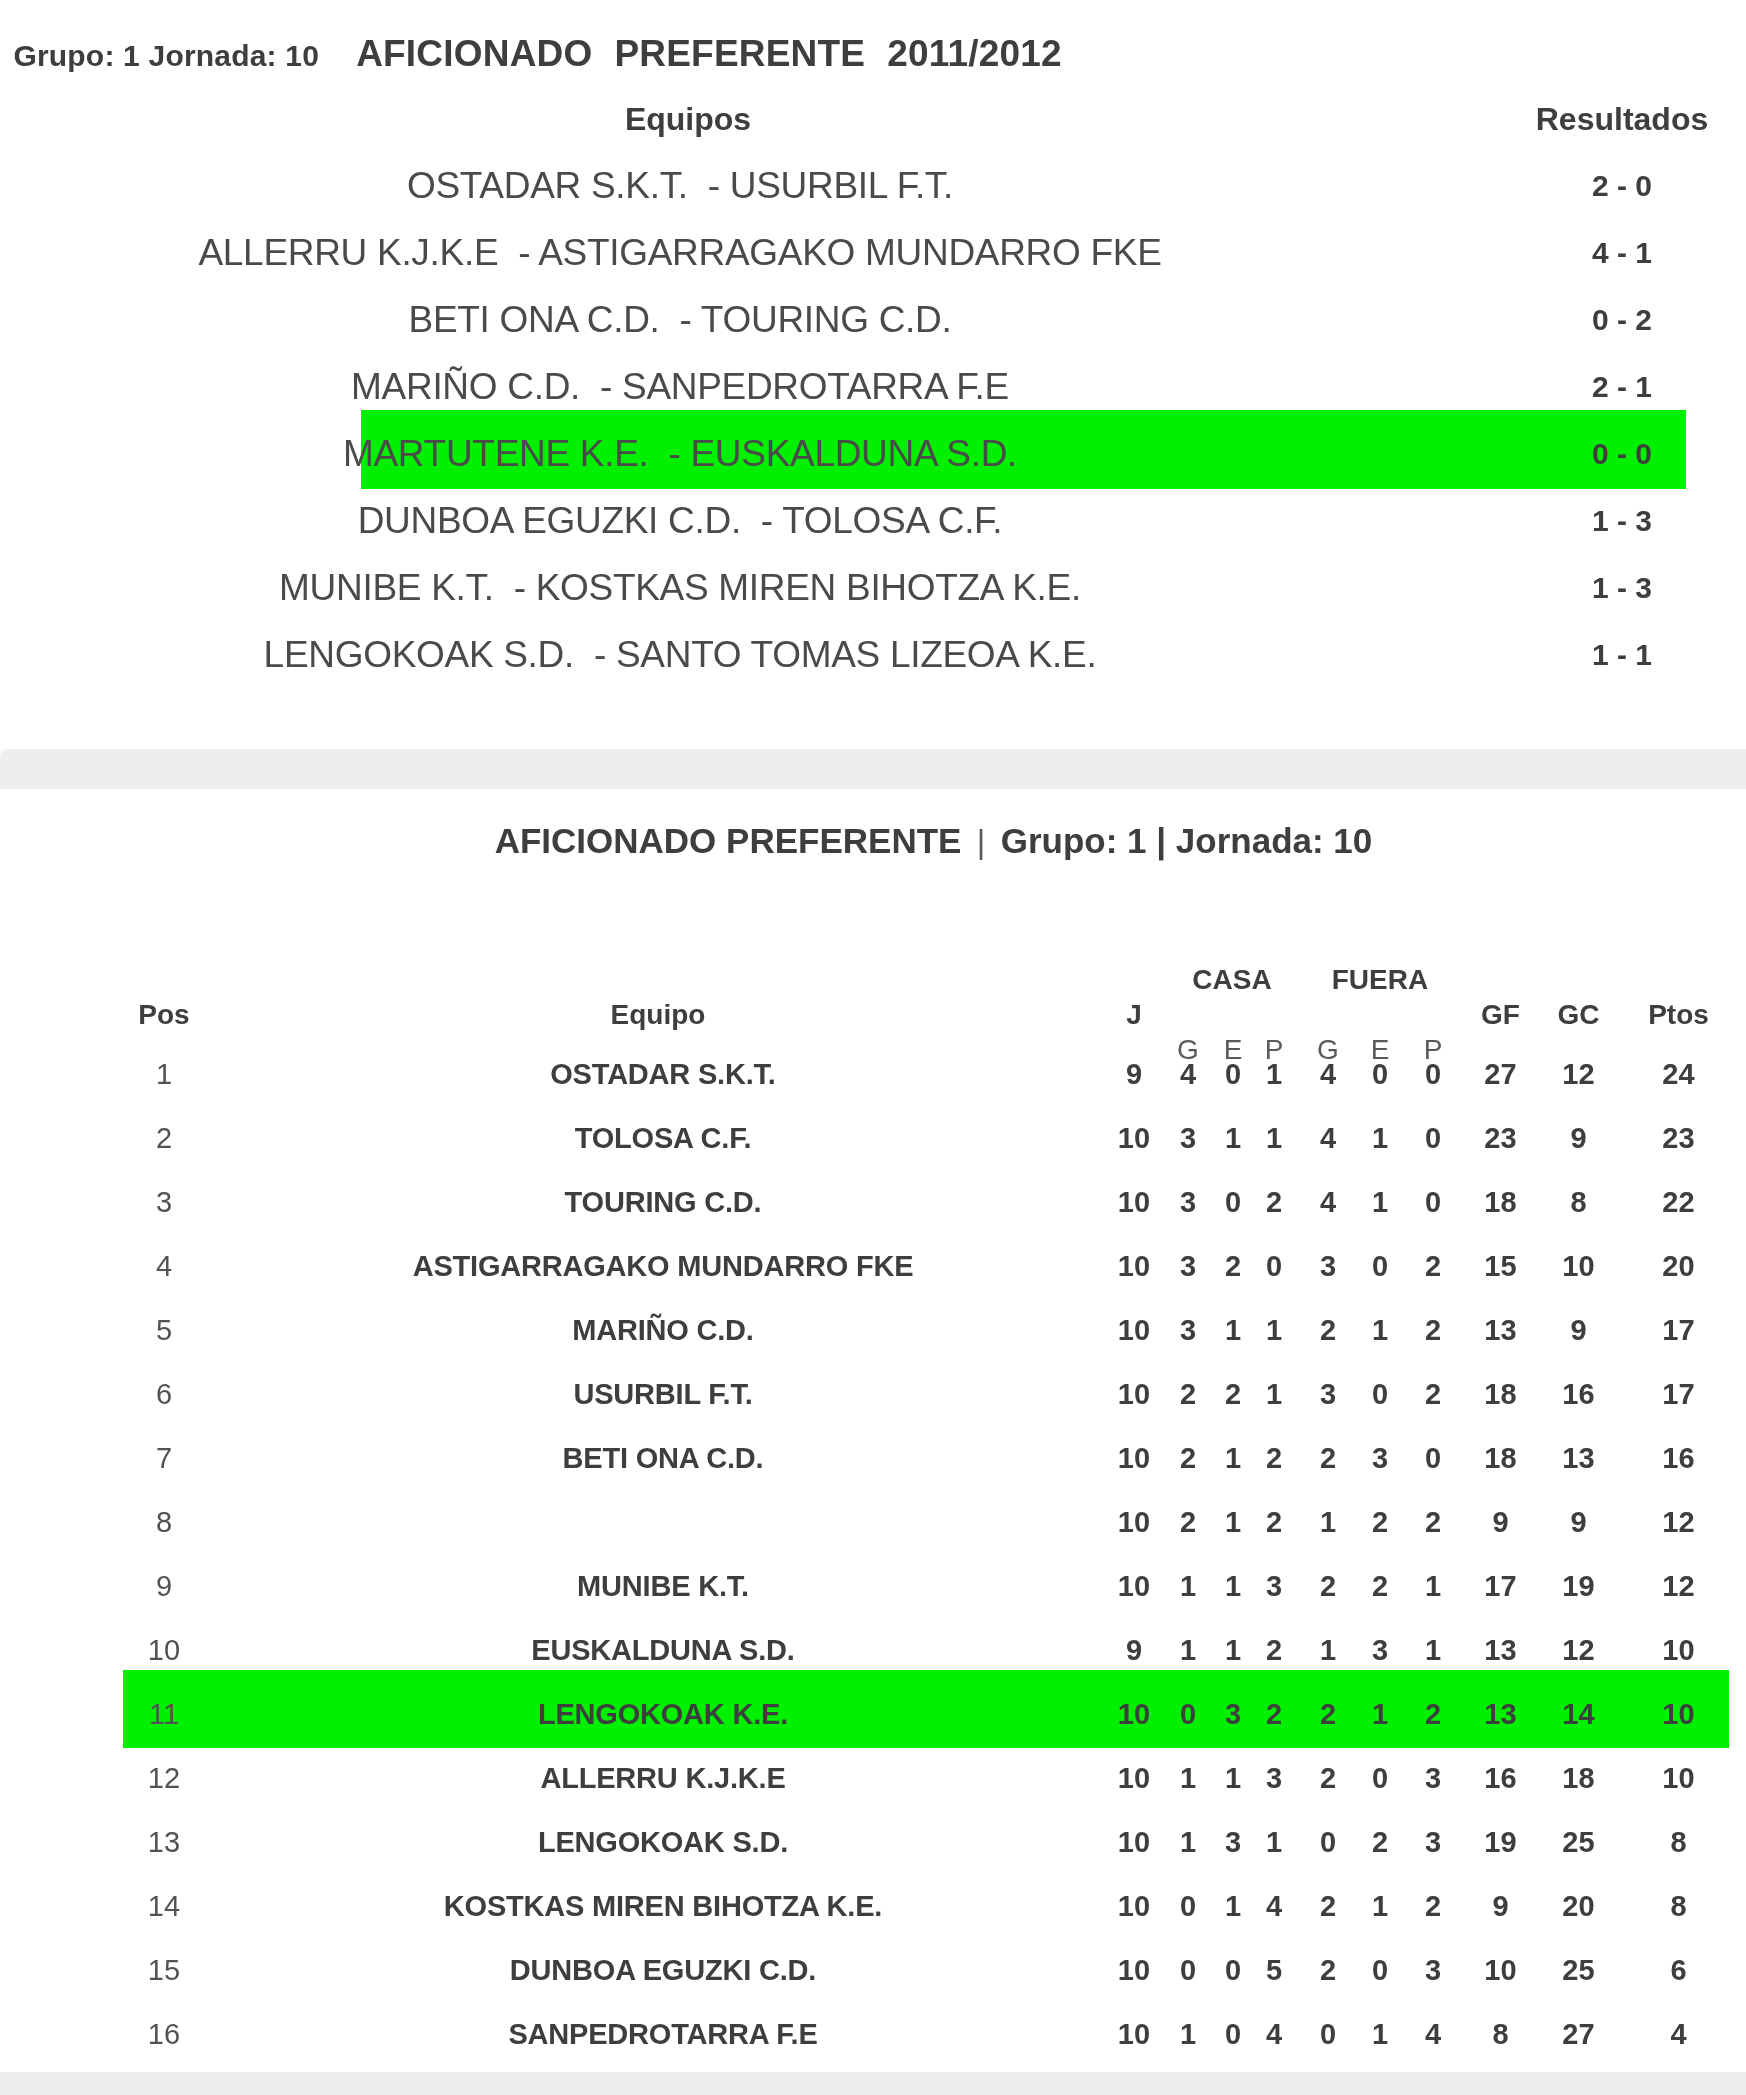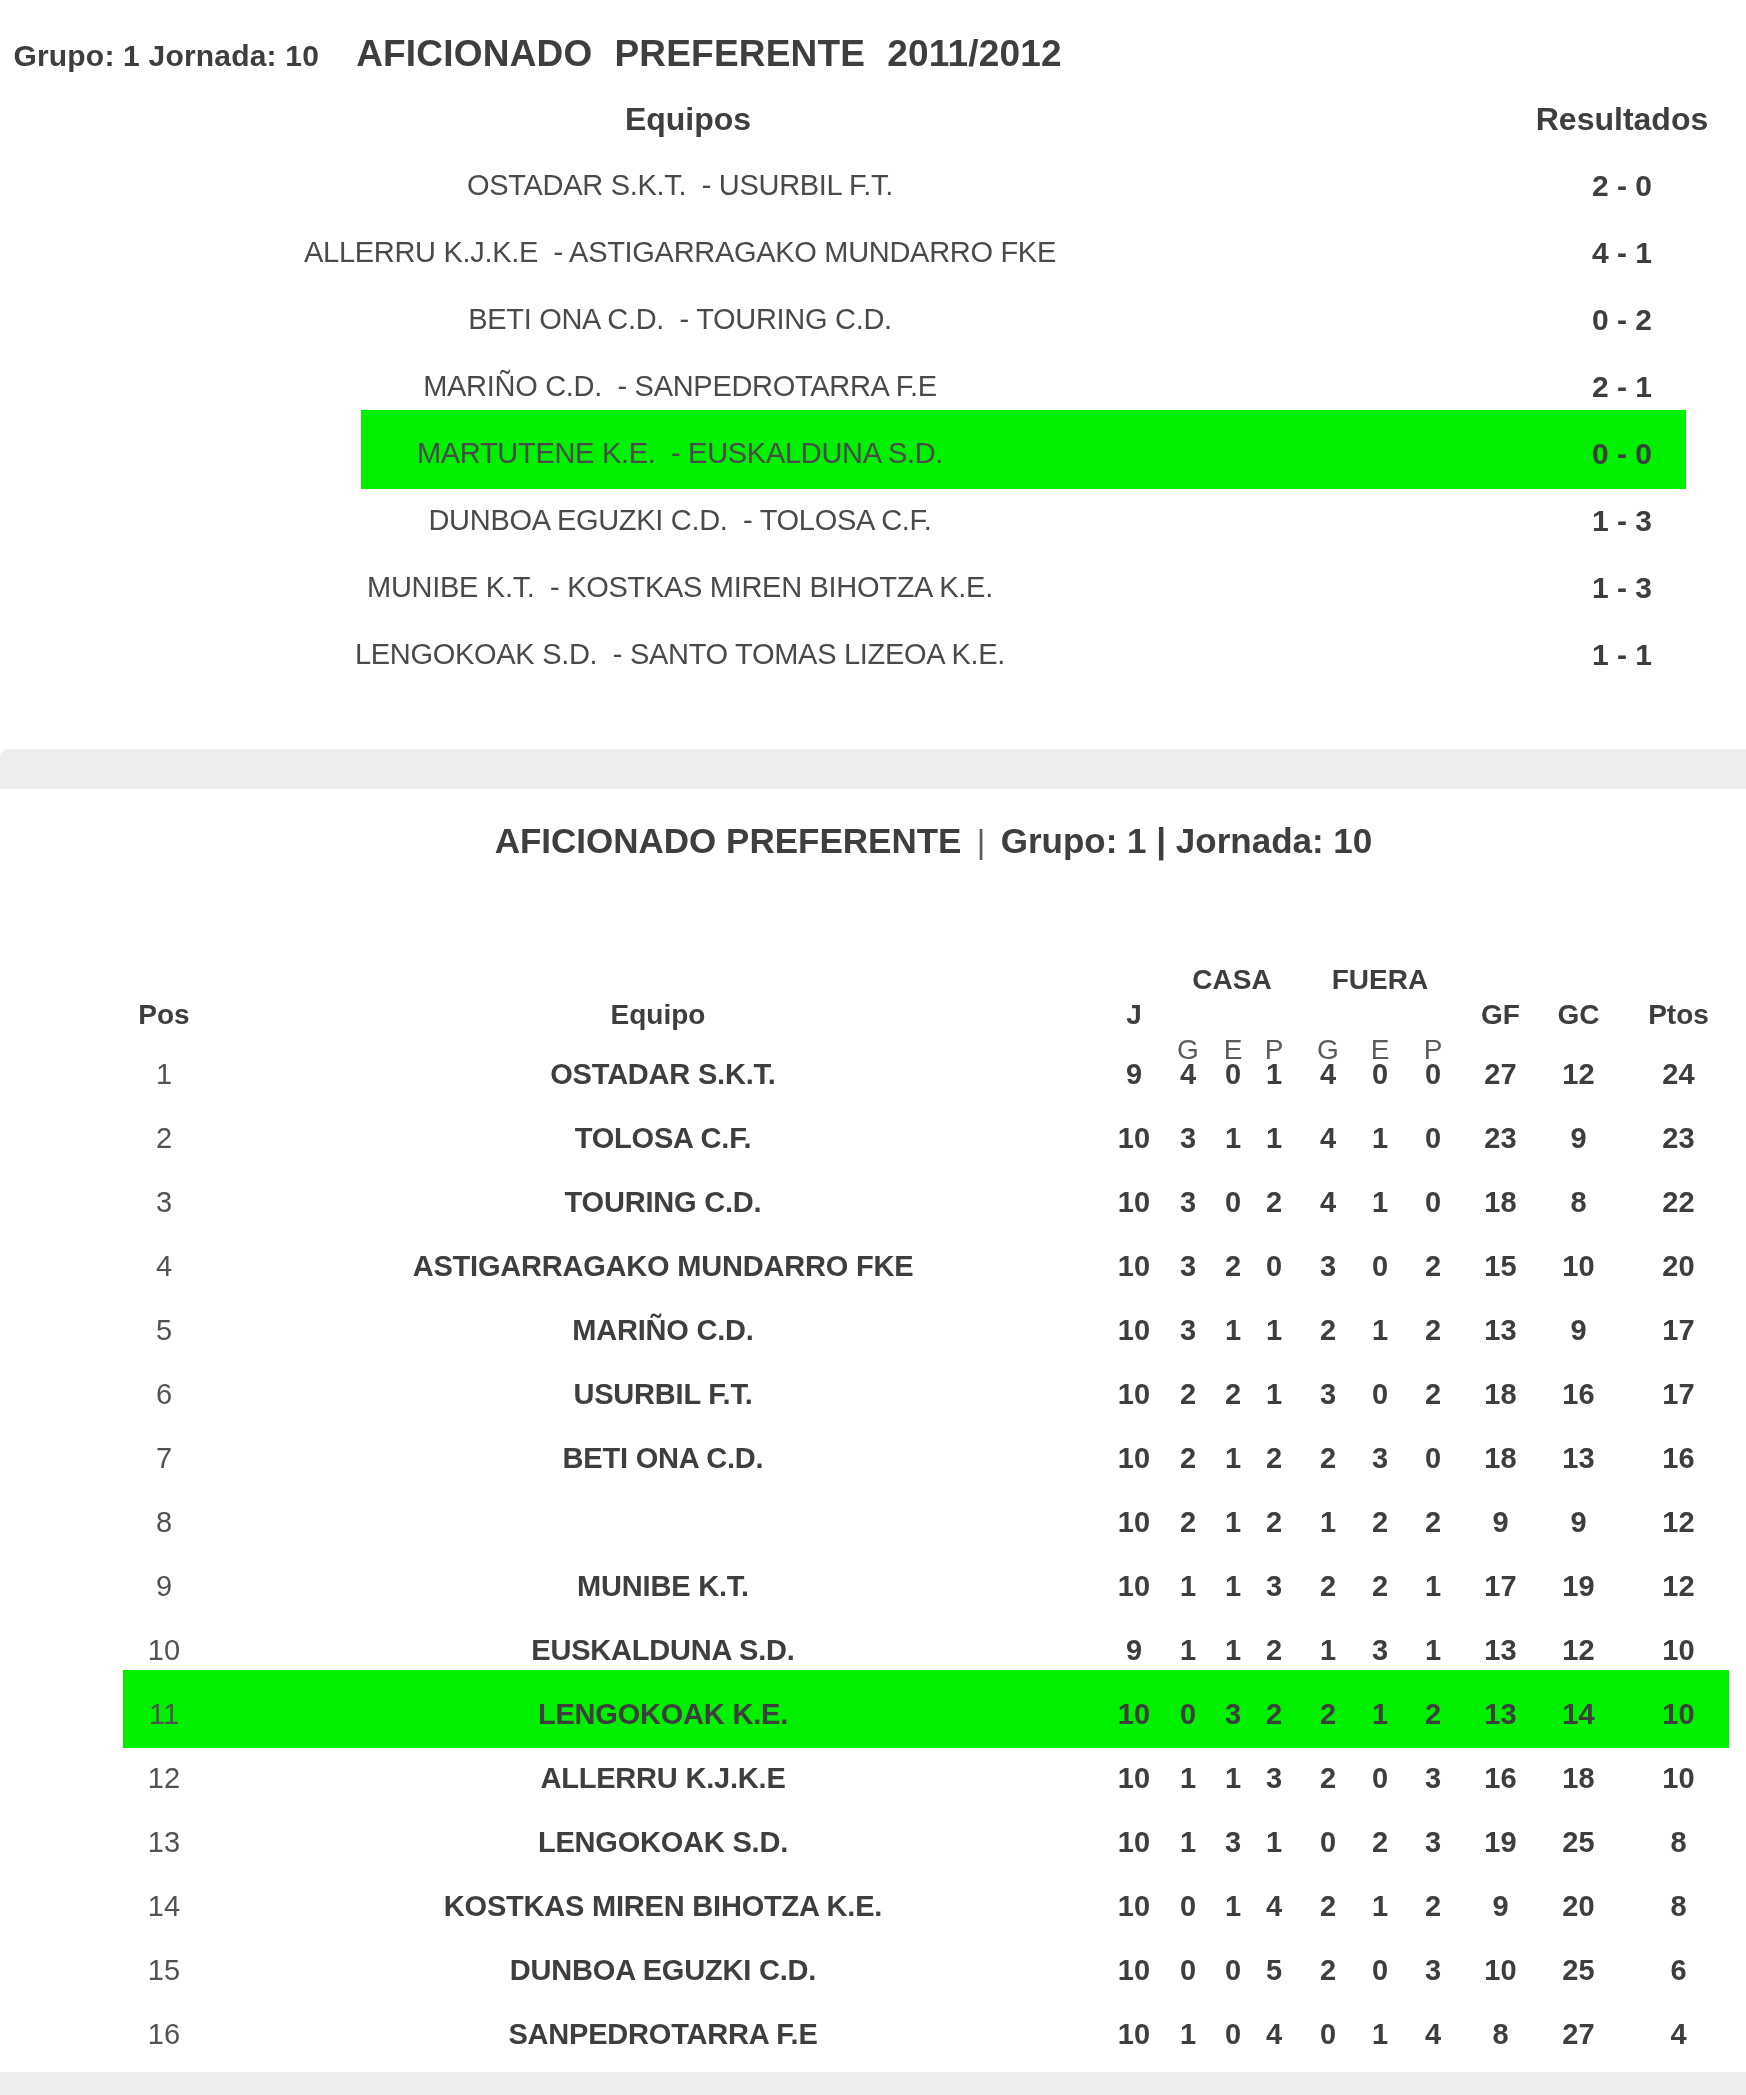--- a/index.html
+++ b/index.html
@@ -33,21 +33,21 @@
   }
   .results-rows{position:absolute;top:152px;left:0;width:1747px;}
   .result-row{position:relative;height:67px;}
   .result-row .row-hl-bg{
     position:absolute;left:361px;top:-9.6px;width:1325px;height:79px;
     background:var(--hl,#00f000);z-index:0;
   }
   .rr-teams{
     position:absolute;left:0;top:0;width:1360px;height:67px;z-index:1;
     display:flex;align-items:center;justify-content:center;
-    font-size:29px;color:var(--text-medium,#4a4a4a);white-space:pre;letter-spacing:-0.3px;
+    font-size:37px;color:var(--text-medium,#4a4a4a);white-space:pre;letter-spacing:-0.3px;
   }
   .rr-score{
     position:absolute;left:1499px;top:0;width:246px;height:67px;z-index:1;
     display:flex;align-items:center;justify-content:center;
     font-size:30px;font-weight:bold;white-space:pre;
   }
 
   
   .section-divider{position:absolute;top:749px;left:0;width:1747px;height:40px;background:var(--band,#eeeeef);border-radius:7.7px 0 0 0;}
   .bottom-band{position:absolute;top:2072px;left:0;width:1747px;height:23px;background:var(--band,#eeeeef);}

